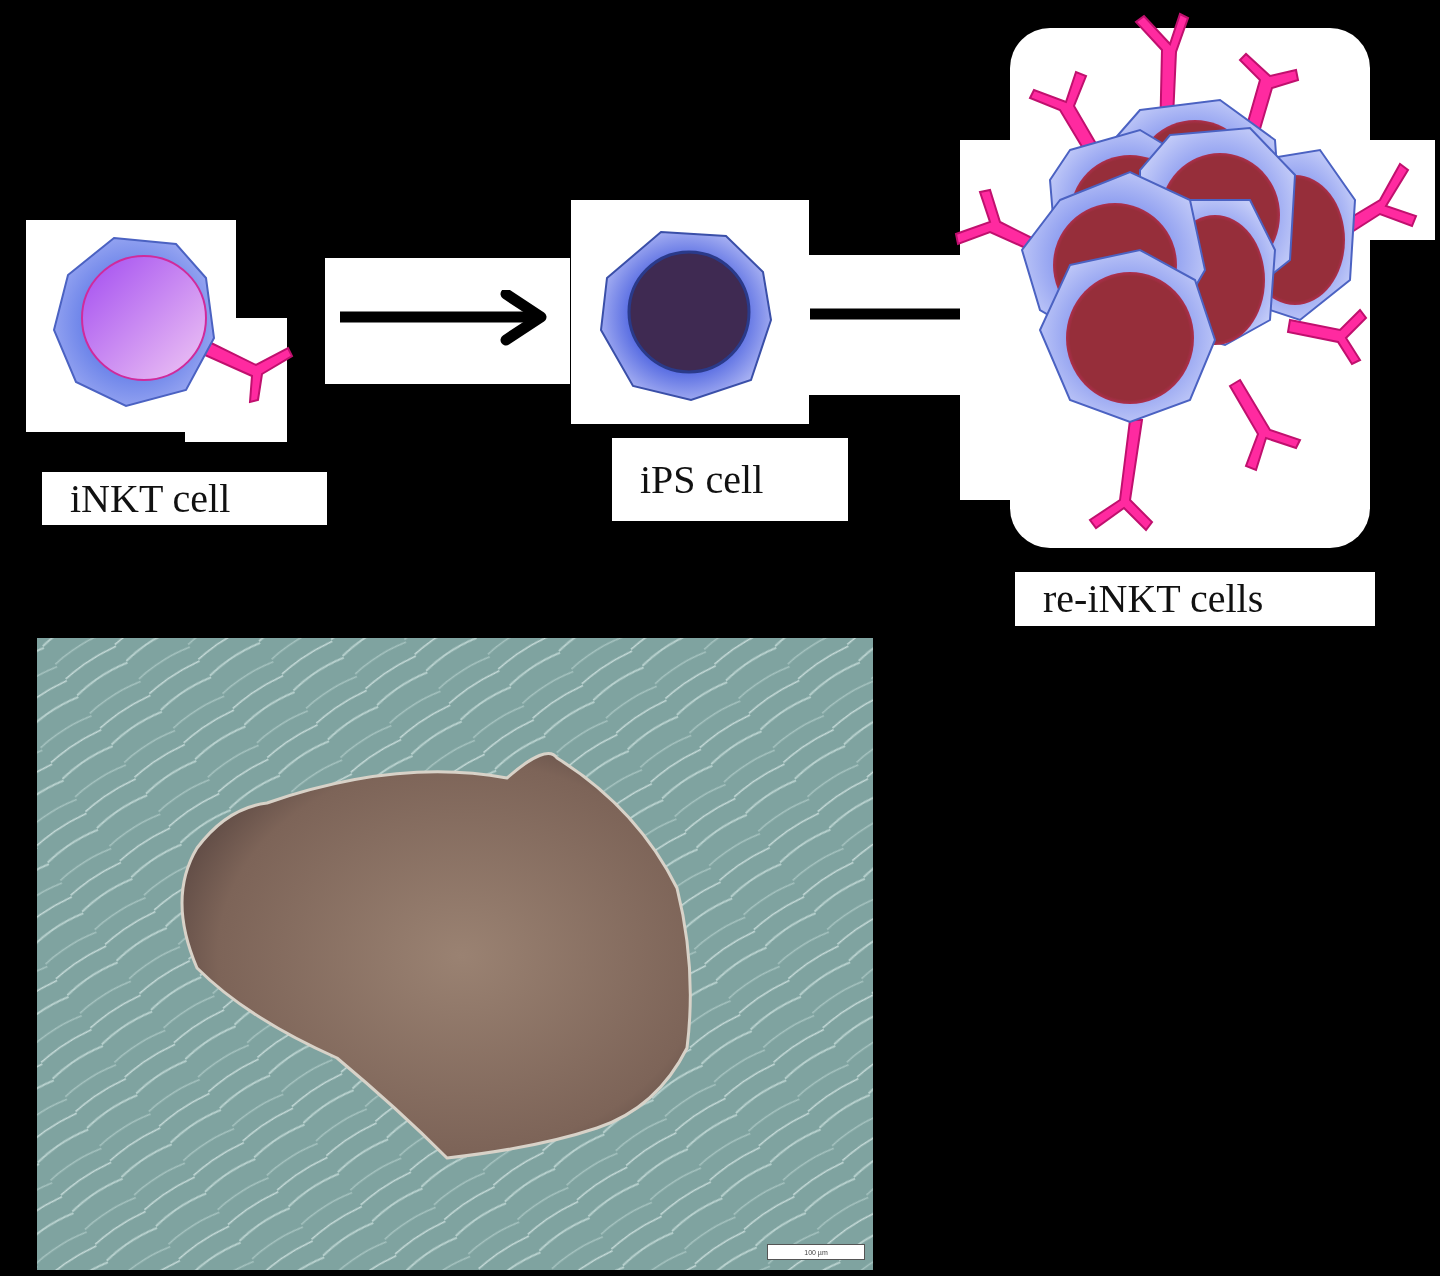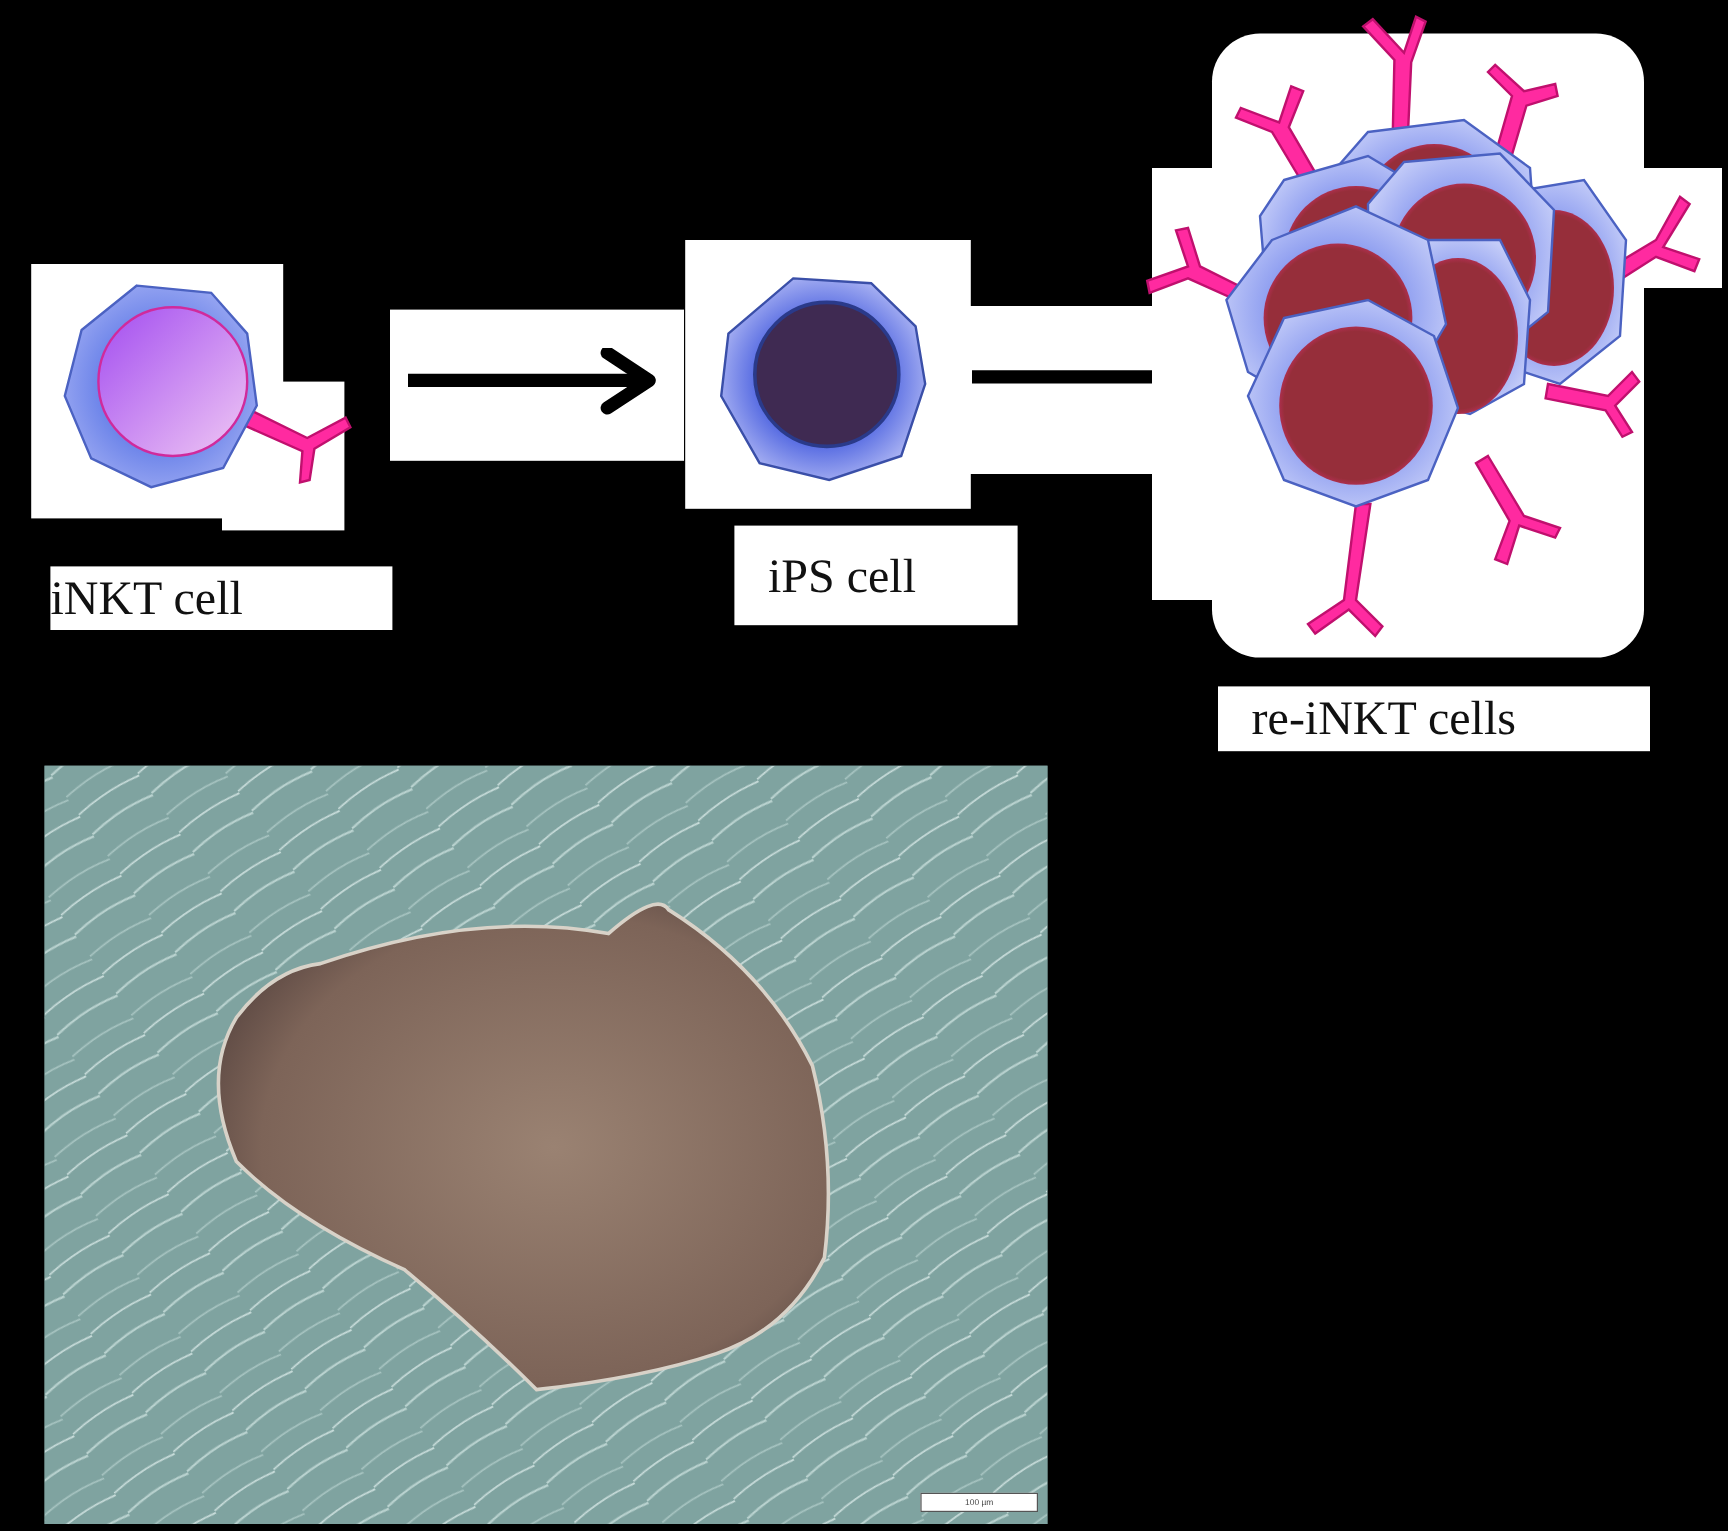--- a/index.html
+++ b/index.html
@@ -28,21 +28,21 @@
         <stop offset="100%" stop-color="#f0c8f4"></stop>
     </linearGradient>
   </defs>
   <g stroke="#c0106e" stroke-width="2" fill="#ff2aa0">
     <path d="M175,118 L230,145 L262,128 L266,136 L236,154 L232,180 L224,182 L226,156 L172,132 Z"></path>
   </g>
   <polygon points="88,18 150,24 180,58 188,118 160,170 100,186 50,162 28,110 42,55" fill="url(#cyto1)" stroke="#4b62c2" stroke-width="2"></polygon>
   <circle cx="118" cy="98" r="62" fill="url(#nuc1)" stroke="#d02a9c" stroke-width="2"></circle>
 </svg>
 <div class="label" style="left:42px;top:472px;width:285px;height:53px;">
-  <span style="text-align:right;">iNKT cell</span>
+  <span style="margin-left:28px;text-align:right;">iNKT cell</span>
 </div>
 
 <div class="abs white" style="left:325px;top:258px;width:245px;height:126px;"></div>
 <svg class="abs" style="left:336px;top:290px;" width="220" height="60" viewBox="0 0 220 60">
   <line x1="4" y1="27" x2="200" y2="27" stroke="#000" stroke-width="11"></line>
   <polyline points="170,4 205,27 170,50" fill="none" stroke="#000" stroke-width="11" stroke-linecap="round" stroke-linejoin="round"></polyline>
 </svg>
 
 <div class="abs white" style="left:571px;top:200px;width:238px;height:224px;"></div>
 <svg class="abs" style="left:571px;top:200px;" width="238" height="224" viewBox="0 0 238 224">

